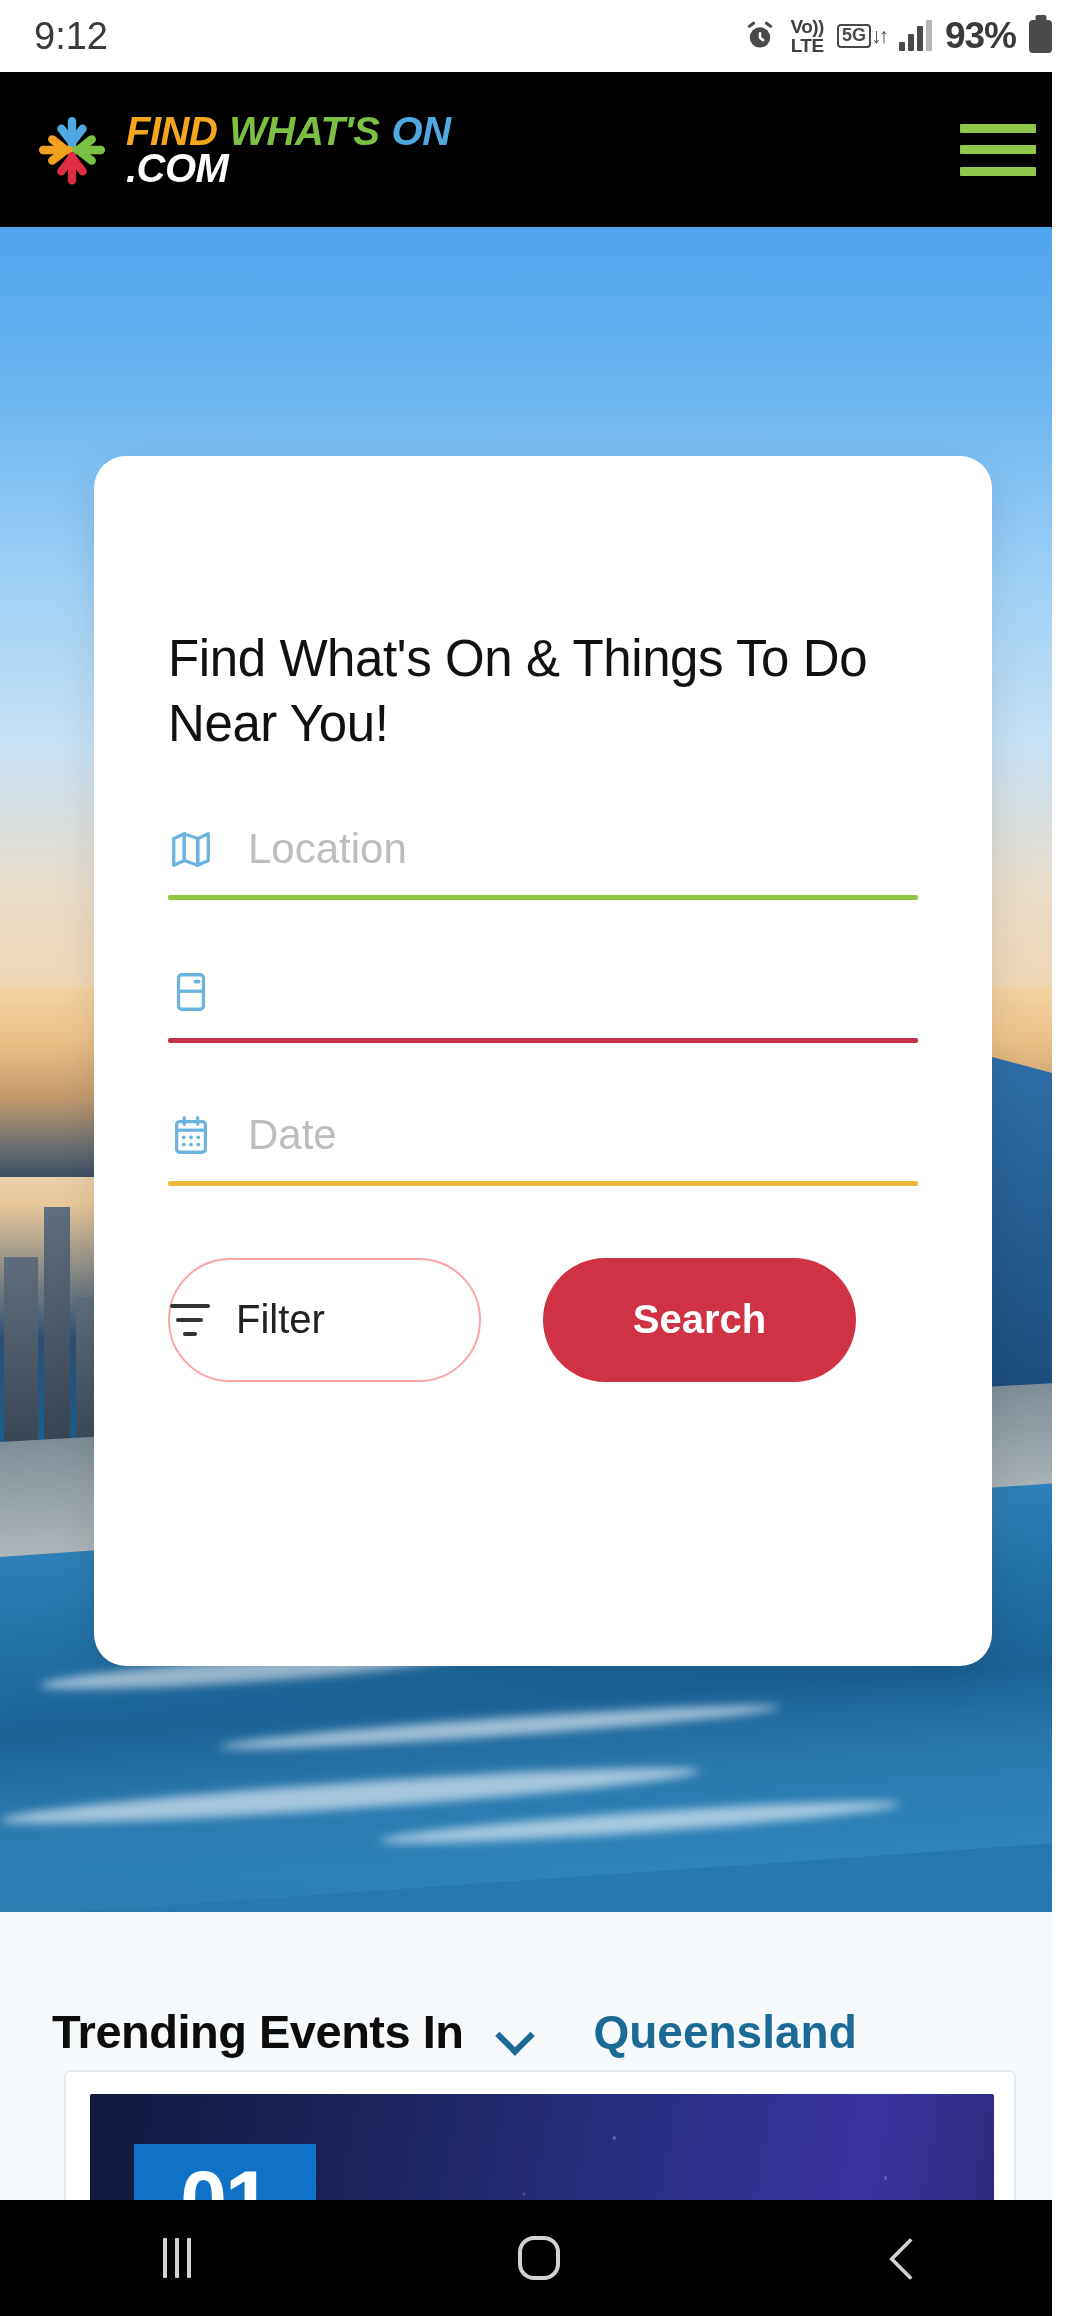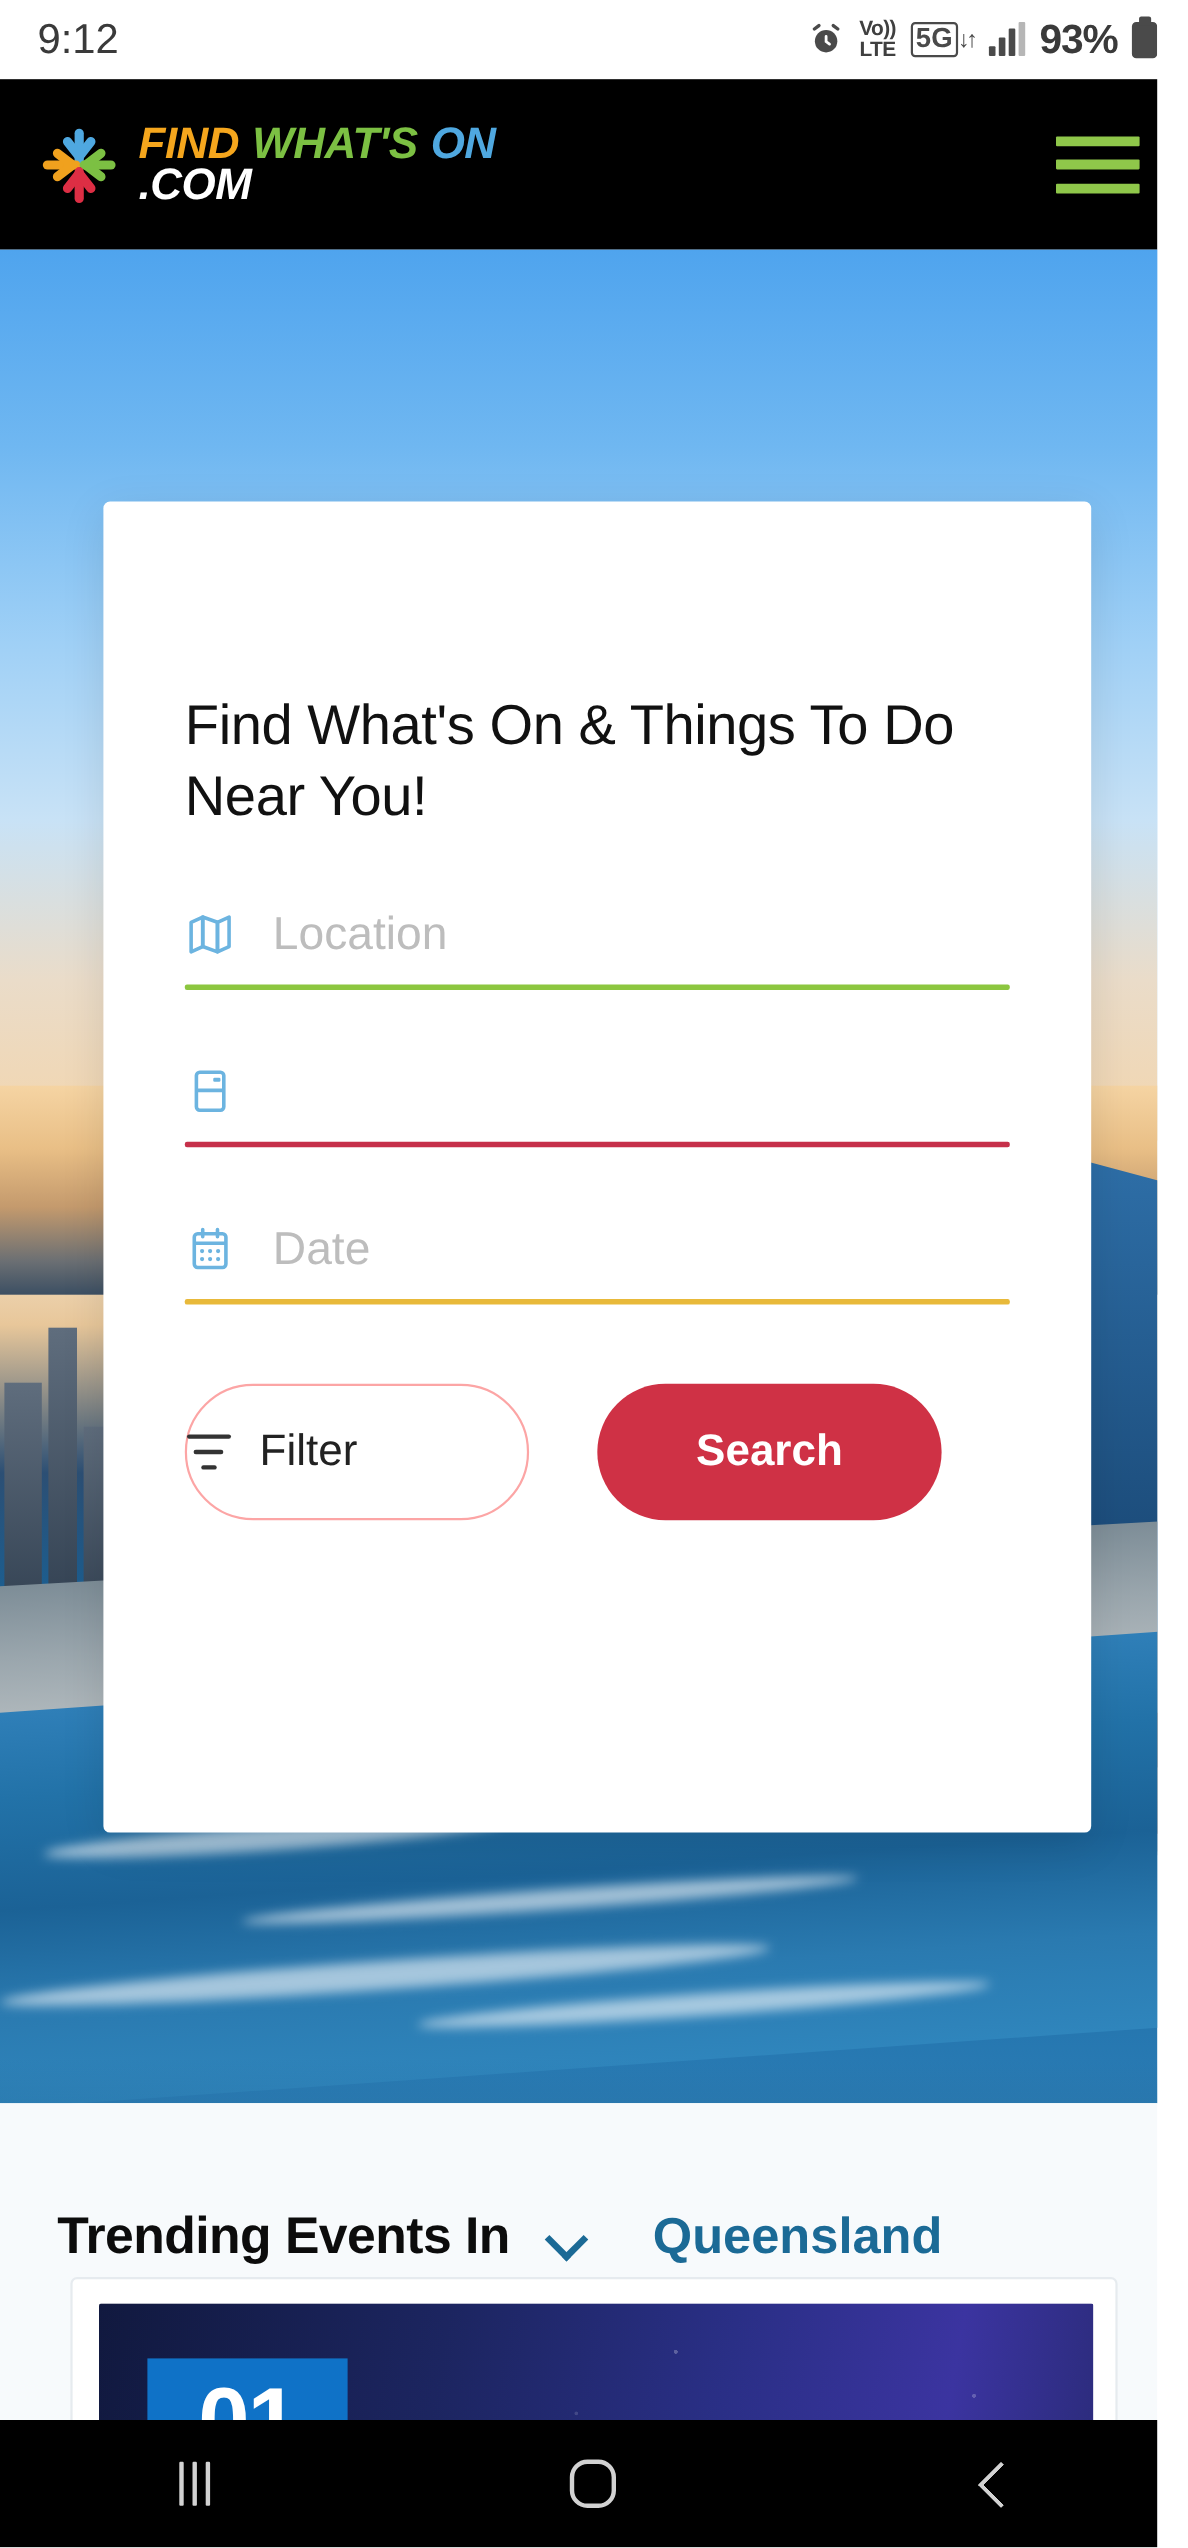--- a/index.html
+++ b/index.html
@@ -17,21 +17,21 @@
     justify-content:space-between; padding:0 28px 0 34px;
   }
   .clock { font-size:38px; font-weight:400; color:#3a3a3a; letter-spacing:0px; }
   .status-icons { display:flex; align-items:center; gap:13px; }
   .si { display:flex; align-items:center; color:#4a4a4a; }
   .volte { display:flex; flex-direction:column; align-items:center; line-height:1; color:#404040; }
   .volte .t { font-size:19px; font-weight:600; letter-spacing:-0.5px; }
   .volte .b { font-size:19px; font-weight:600; letter-spacing:-0.5px; }
   .fiveg { display:flex; align-items:center; gap:1px; }
   .fiveg .box {
-    border:2.5px solid #4a4a4a; border-radius:4px; font-size:25px; font-weight:700;
+    border:2.5px solid #4a4a4a; border-radius:4px; font-size:18px; font-weight:700;
     padding:0px 3px; line-height:1.1; color:#4a4a4a;
   }
   .fiveg .arrows { font-size:21px; line-height:1; color:#4a4a4a; letter-spacing:-3px; margin-left:-1px;}
   .bars { display:flex; align-items:flex-end; gap:3px; height:30px; }
   .bars i { width:6px; background:#4a4a4a; border-radius:1px; display:block; }
   .bars i:nth-child(1){ height:9px; }
   .bars i:nth-child(2){ height:17px; }
   .bars i:nth-child(3){ height:25px; }
   .bars i:nth-child(4){ height:31px; background:#b6b6b6; }
   .batt-pct { font-size:37px; font-weight:700; color:#3a3a3a; letter-spacing:-1px; }
@@ -87,21 +87,21 @@
   .hero-ocean { position:absolute; left:0; top:1330px; width:1080px; height:360px;
     background:linear-gradient(180deg,#2f7fb8 0%,#2272a8 22%,#1b6296 50%,#2a7ab0 76%,#2f85bc 100%);
     transform:skewY(-4deg); transform-origin:left center; }
   .foam { position:absolute; background:rgba(255,255,255,.58); border-radius:50%; filter:blur(5px); }
   .hero-fade { position:absolute; left:0; bottom:0; width:1080px; height:40px;
     background:linear-gradient(180deg,rgba(42,122,176,0),rgba(38,110,160,.35)); }
 
   
   .card {
     position:absolute; top:456px; left:94px; width:898px; height:1210px;
-    background:#ffffff; border-radius:6px; box-shadow:0 10px 40px rgba(0,0,0,.10);
+    background:#ffffff; border-radius:32px; box-shadow:0 10px 40px rgba(0,0,0,.10);
     padding:170px 74px 0 74px;
   }
   .card-title {
     font-size:51px; line-height:1.28; color:#111111; font-weight:400; letter-spacing:-0.4px;
     max-width:740px;
   }
   .keyword-field {
     margin-top:78px; height:106px; border:2px solid #9cc2de; border-radius:60px;
     display:flex; align-items:center; justify-content:center; gap:20px;
   }

